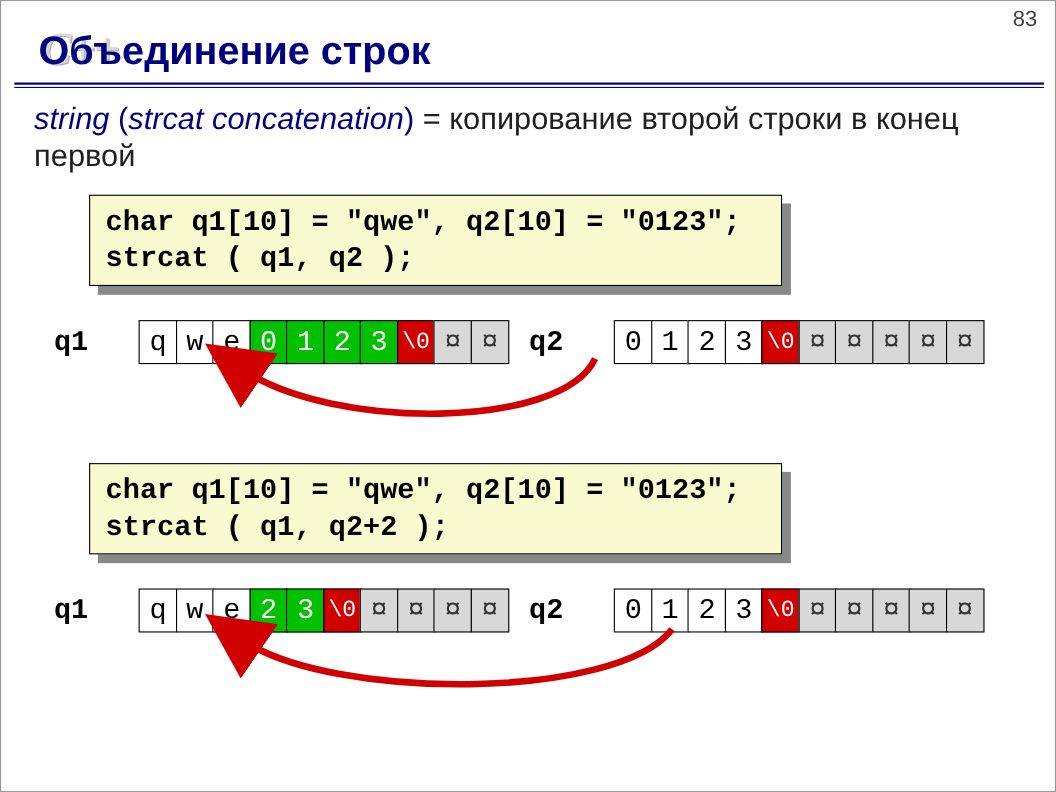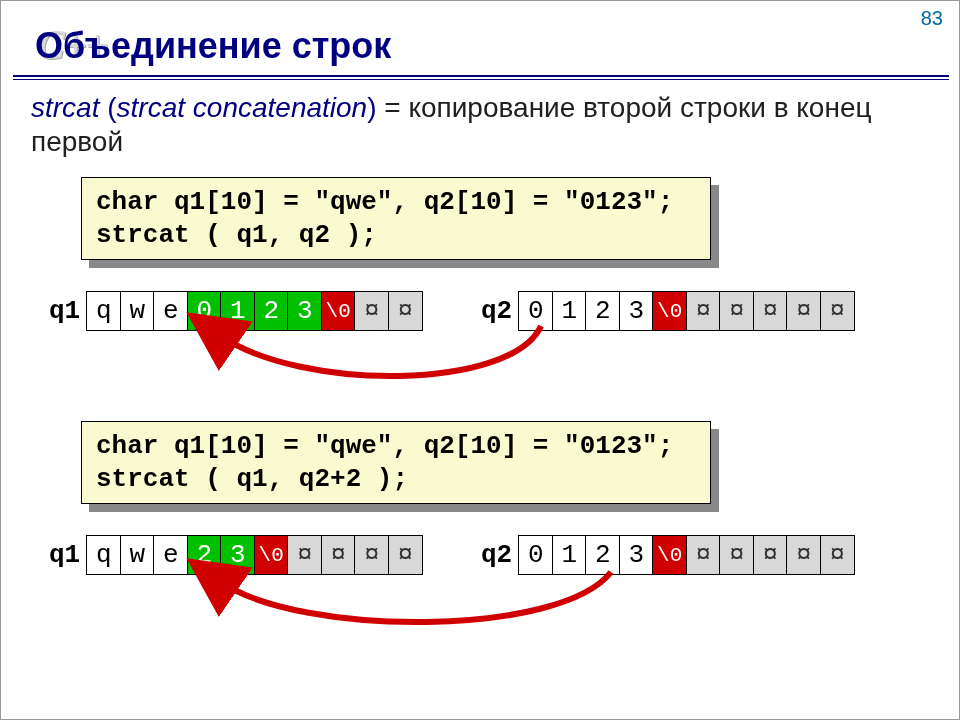--- a/index.html
+++ b/index.html
@@ -13,21 +13,21 @@
     height: 720px;
     position: relative;
     border: 1px solid #999;
     background: #fff;
   }
   .pagenum {
     position: absolute;
     top: 6px;
     right: 16px;
     font-size: 20px;
-    color: #0369a1;
+    color: #404040;
   }
   .logo {
     position: absolute;
     top: 20px;
     left: 36px;
     font-family: "Times New Roman", serif;
     font-weight: bold;
     font-style: italic;
     font-size: 42px;
     color: #d8d8d8;
@@ -76,20 +76,21 @@
     white-space: pre;
     line-height: 1.25;
   }
   .cb1 { top: 176px; }
   .cb2 { top: 420px; }
 
   .array-group {
     position: absolute;
     display: flex;
     align-items: center;
+    gap: 40px;
   }
   .arr-label {
     font-family: "Courier New", monospace;
     font-weight: bold;
     font-size: 26px;
     margin-right: 6px;
   }
   .cells {
     display: flex;
   }
@@ -122,21 +123,21 @@
 <body>
 
 <div class="slide">
   <div class="pagenum">83</div>
   <div class="logo">C++</div>
   <div class="title">Объединение строк</div>
   <div class="hr1"></div>
   <div class="hr2"></div>
 
   <div class="subtitle">
-    <span class="fn">strcat</span>
+    <span class="fn">string</span>
     <span> (</span><span class="fn">strcat concatenation</span><span>)</span><span class="rest"> = копирование второй строки в конец первой</span>
   </div>
 
   <div class="codebox-wrap cb1" style="width:630px;">
     <div class="shadow"></div>
     <div class="codebox">char q1[10] = "qwe", q2[10] = "0123";
 strcat ( q1, q2 );</div>
   </div>
 
   <div class="array-group g1a">

